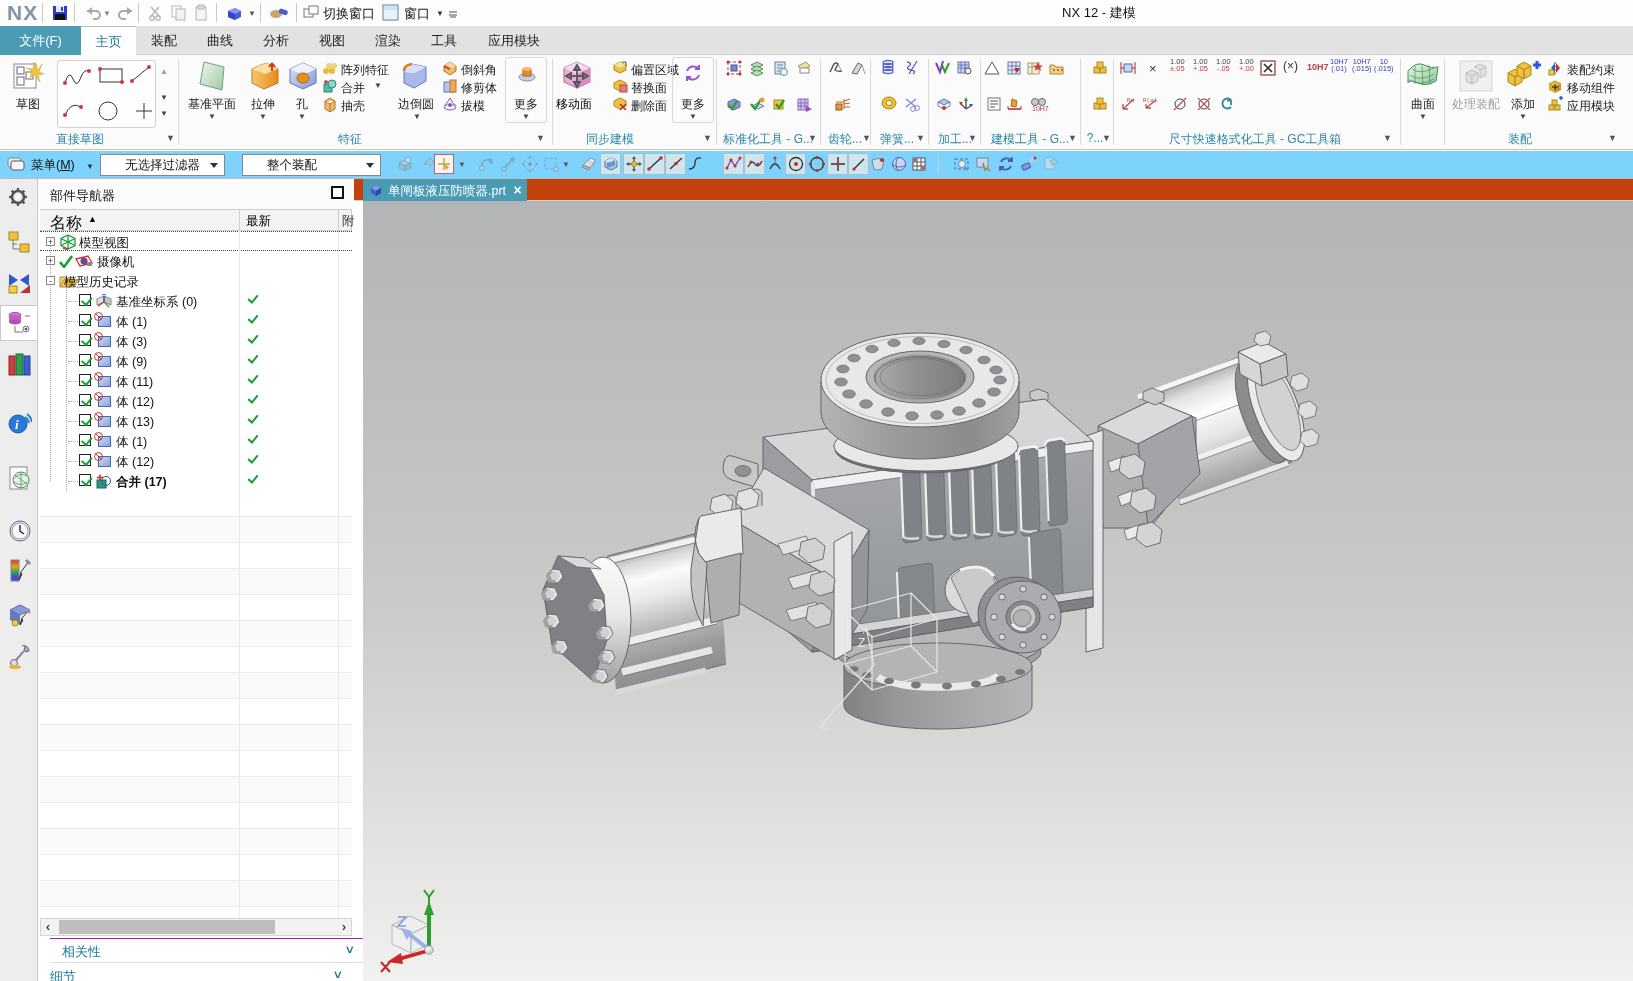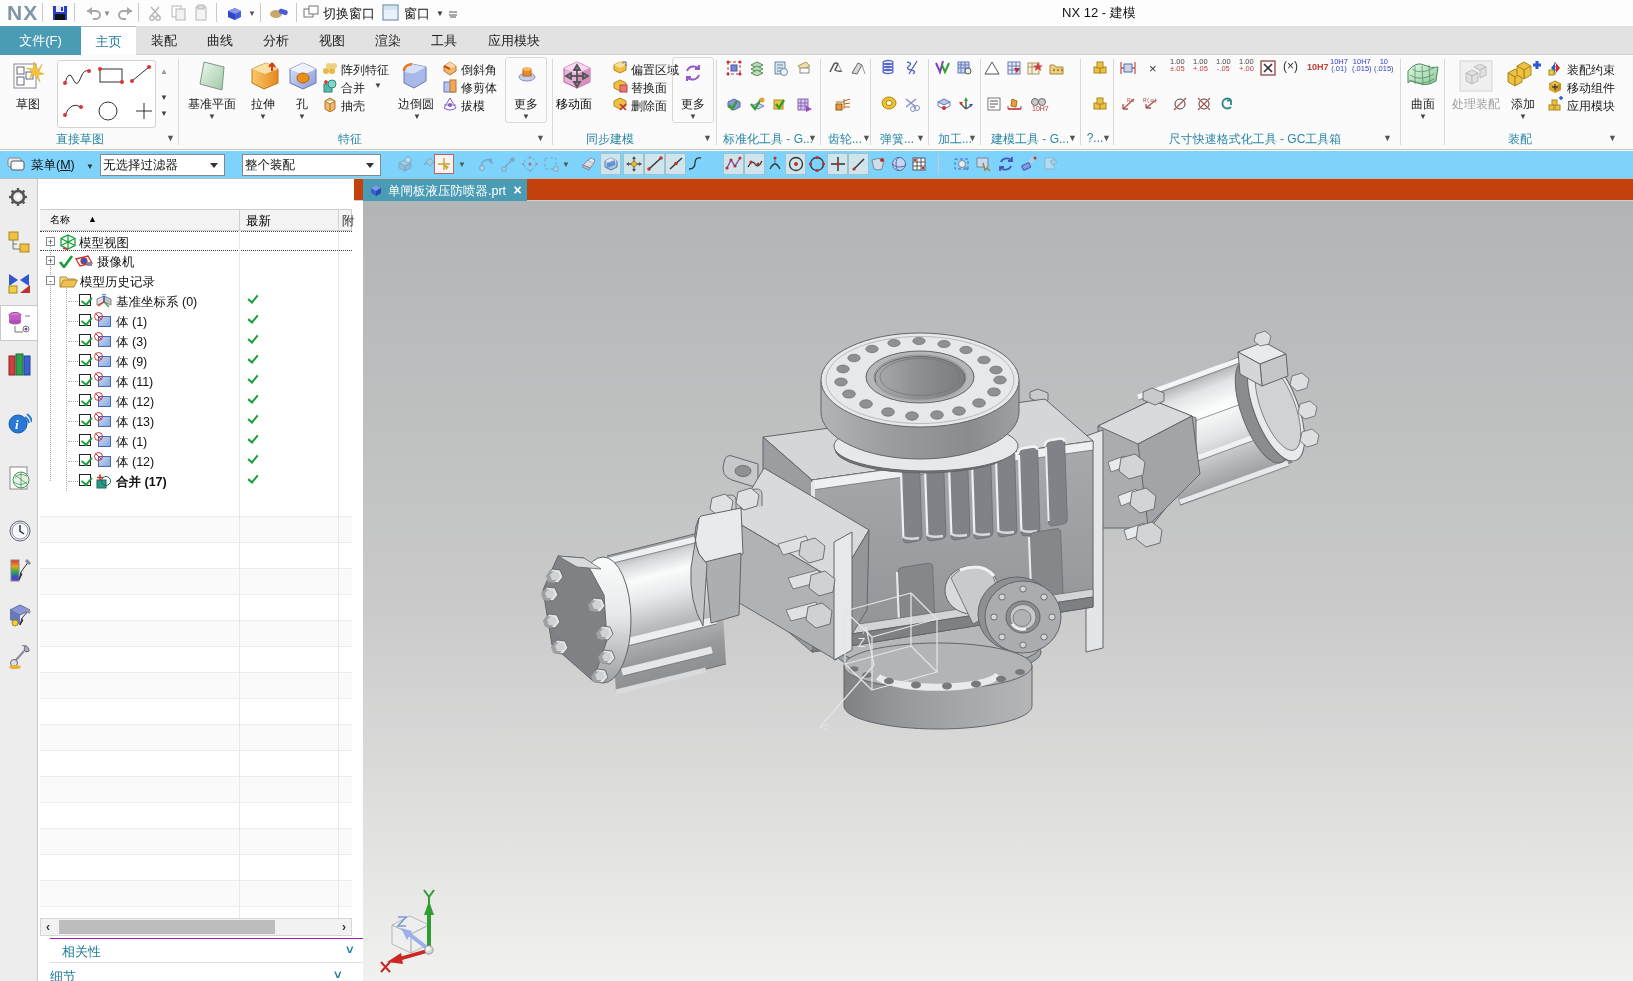--- a/index.html
+++ b/index.html
@@ -17,21 +17,21 @@
 #atab{position:absolute;left:81px;top:0;width:55px;height:29px;background:#fff;color:#1a7a99;font-size:13px;text-align:center;line-height:29px;border-top:1px solid #bbb}
 
 #ribbon{left:0;top:55px;width:1633px;height:95px;background:#fbfbfb;border-bottom:1px solid #c6c6c6}
 #ribbon .gsep{position:absolute;top:4px;width:1px;height:86px;background:#d9d9d9}
 .glabel{position:absolute;top:76px;font-size:12px;color:#2a87a5;text-align:center;white-space:nowrap}
 .gdrop{position:absolute;top:78px;font-size:9px;color:#555}
 .btxt{position:absolute;font-size:12px;color:#1a1a1a;text-align:center;white-space:nowrap}
 .dar{position:absolute;font-size:8px;color:#444;text-align:center}
 
 #selbar{left:0;top:151px;width:1633px;height:28px;background:#7dd3fc;border-bottom:1px solid #b9bdc0}
-.combo{position:absolute;top:3px;height:22px;background:#fff;border:1px solid #828790;font-size:12.5px;color:#111;line-height:20px;padding-left:2px}
+.combo{position:absolute;top:3px;height:22px;background:#fff;border:1px solid #828790;font-size:12.5px;color:#111;line-height:20px;padding-left:24px}
 .combo .ca{position:absolute;right:6px;top:8px;width:0;height:0;border-left:4px solid transparent;border-right:4px solid transparent;border-top:5px solid #333}
 
 #sidebar{left:0;top:179px;width:38px;height:802px;background:#ededee;border-right:1px solid #c9c9c9}
 
 #nav{left:38px;top:179px;width:316px;height:802px;background:#fff}
 #navhead{position:absolute;left:0;top:0;width:316px;height:30px;background:#fbfbfb}
 #colhead{position:absolute;left:2px;top:30px;width:312px;height:22px;background:#f3f3f3;border:1px solid #ccc;border-left:none}
 .navrow{position:absolute;left:2px;width:312px;height:20px;font-size:12.5px;color:#111;white-space:nowrap}
 .exp{position:absolute;left:6px;top:5px;width:9px;height:9px;border:1px solid #888;background:#fff;font-size:9px;line-height:8px;text-align:center;color:#333}
 .stub{position:absolute;left:28px;top:10px;width:10px;height:1px;border-top:1px dotted #aaa}
@@ -816,22 +816,26 @@
       </svg>
   <svg class="abs" style="left:8px;top:463px" width="25" height="27">
         <path d="M14,4 a5,5 0 0 1 7,5 l-3,1 -2,-2 1,-4" fill="#aab" stroke="#667"></path>
         <path d="M16,9 Q10,16 6,20" stroke="#889" stroke-width="2" fill="none"></path>
         <circle cx="6" cy="21" r="3.5" fill="#dde" stroke="#667"></circle>
         <ellipse cx="7" cy="25" rx="6" ry="2" fill="#f0b030"></ellipse>
       </svg>
 </div>
 
 <div class="abs" id="nav">
+  <div id="navhead">
+        <span style="position:absolute;left:12px;top:8px;font-size:13px;color:#111">部件导航器</span>
+  <span style="position:absolute;left:293px;top:7px;width:13px;height:13px;border:2px solid #111"></span>
+      </div>
   <div id="colhead">
-        <span style="position:absolute;left:10px;top:3px;font-size:10px">名称</span>
+        <span style="position:absolute;left:10px;top:3px;font-size:16px">名称</span>
         <span style="position:absolute;left:48px;top:4px;font-size:9px">▲</span>
         <span style="position:absolute;left:206px;top:3px;font-size:12.5px">最新</span>
         <span style="position:absolute;left:302px;top:3px;font-size:12.5px;color:#333">附</span>
   <span style="position:absolute;left:199px;top:0;width:1px;height:20px;background:#d0d0d0"></span>
         <span style="position:absolute;left:298px;top:0;width:1px;height:20px;background:#d0d0d0"></span>
       </div>
   <div id="rows">
   <div class="abs" style="left:12px;top:62px;width:1px;height:240px;border-left:1px dotted #aaa"></div>
   <div class="abs" style="left:28px;top:102px;width:1px;height:230px;border-left:1px dotted #aaa"></div>
   <div class="navrow" style="top:52px;border-top:1px dotted #444;border-bottom:1px dotted #444">
@@ -856,21 +860,21 @@
             <rect x="12" y="8" width="5" height="4" fill="#889"></rect>
           </svg>
     <span class="abs" style="left:57px;top:3px">摄像机</span>
         </div>
   <div class="navrow" style="top:92px">
     <span class="exp">-</span>
     <svg class="abs" style="left:19px;top:3px" width="19" height="15">
             <path d="M1,13 V3 h6 l2,2 h7 v2" fill="#f8d888" stroke="#b08830"></path>
             <path d="M1,13 L4.5,6 h14 l-3.5,7 z" fill="#f0c050" stroke="#b08830"></path>
           </svg>
-    <span class="abs" style="left:40px;top:3px">模型历史记录</span>
+    <span class="abs" style="left:24px;top:3px">模型历史记录</span>
         </div>
   <div class="navrow" style="top:112px">
           <span class="stub"></span>
           <span class="cb"></span>
     <svg class="abs" style="left:55px;top:3px" width="18" height="15">
             <polygon points="2,5 9,2 9,8 2,11" fill="#e0e0e0" stroke="#888"></polygon>
             <polygon points="9,2 16,5 16,11 9,8" fill="#c4c4c4" stroke="#888"></polygon>
             <path d="M9,8 l5,5" stroke="#30a030" stroke-width="1.3"></path>
             <path d="M9,8 l-6,4" stroke="#d03030" stroke-width="1.3"></path>
             <path d="M9,8 V2" stroke="#3050d0" stroke-width="1.3"></path>

